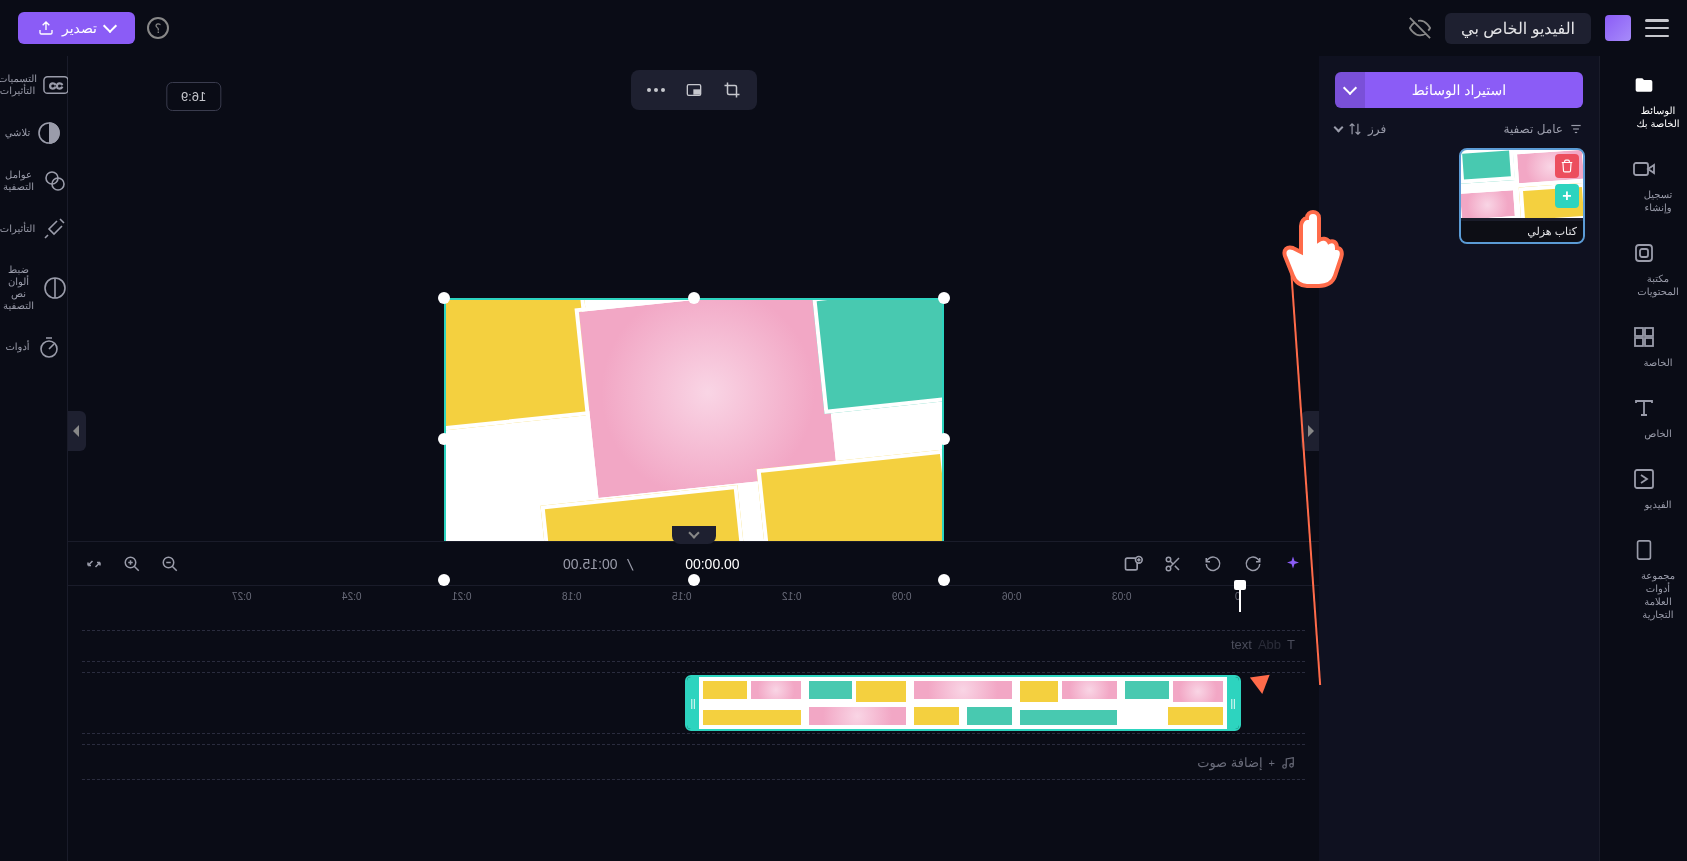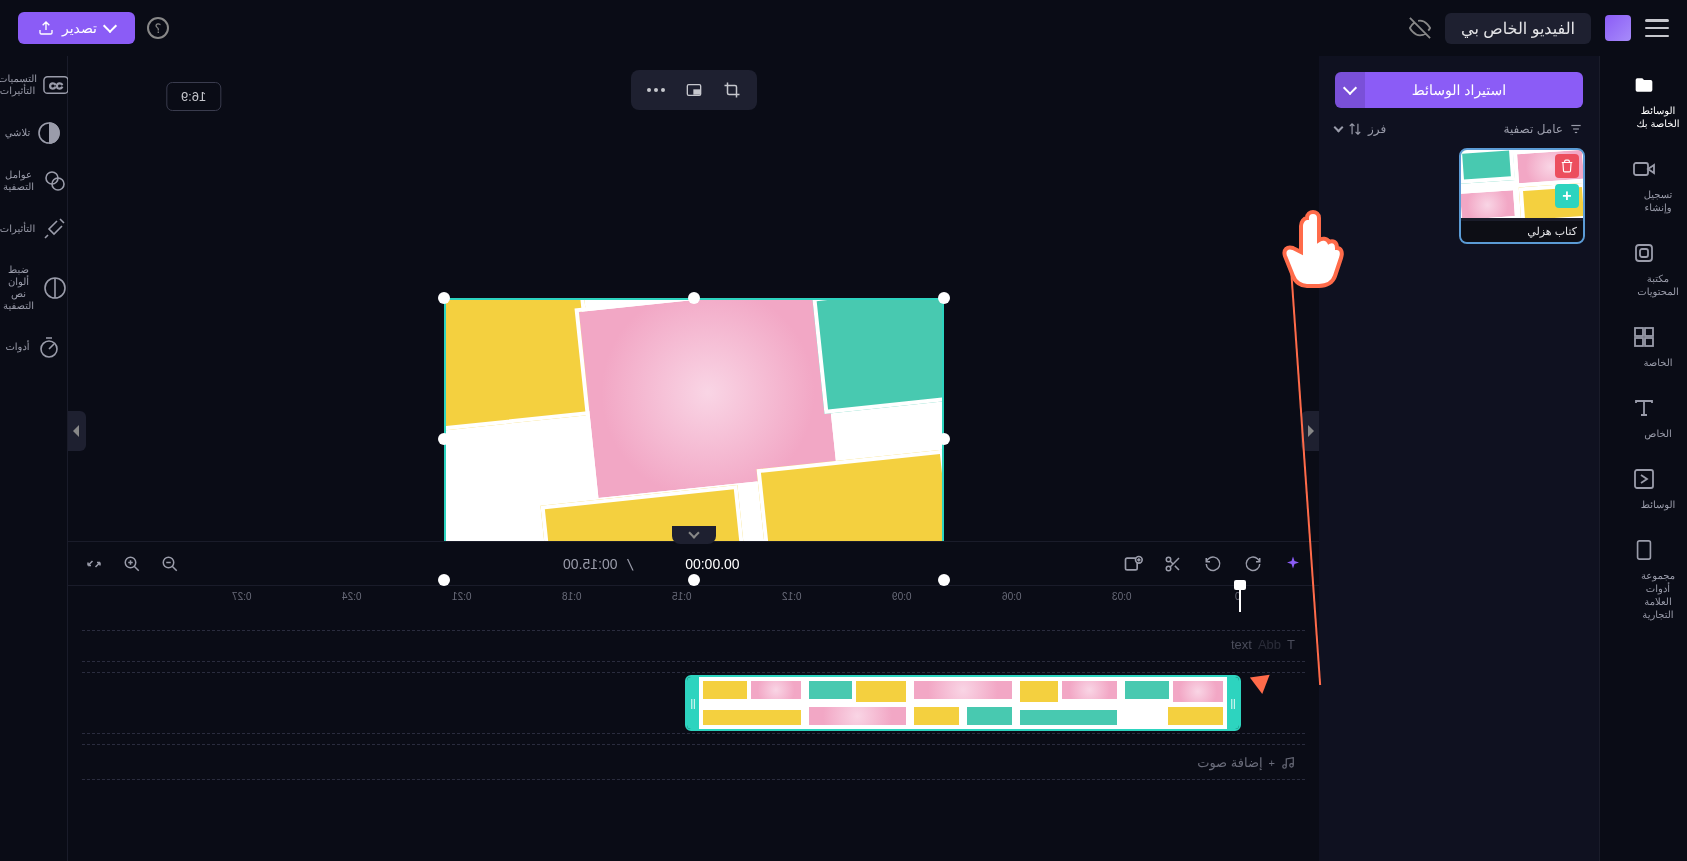--- a/index.html
+++ b/index.html
@@ -191,21 +191,21 @@
         </div>
       <div class="nav-label">الخاص</div>
     </div>
     <div class="nav-item">
       <div class="nav-icon">
           <svg width="24" height="24" viewBox="0 0 24 24" fill="none" stroke="currentColor" stroke-width="1.8">
             <rect x="3" y="3" width="18" height="18" rx="2"></rect>
             <path d="M9 8l6 4-6 4"></path>
           </svg>
         </div>
-      <div class="nav-label">الوسائط</div>
+      <div class="nav-label">الفيديو</div>
     </div>
     <div class="nav-item">
       <div class="nav-icon">
           <svg width="22" height="22" viewBox="0 0 24 24" fill="none" stroke="currentColor" stroke-width="1.8">
             <rect x="5" y="2" width="14" height="20" rx="2"></rect>
           </svg>
         </div>
       <div class="nav-label">مجموعة أدوات العلامة التجارية</div>
     </div>
   </div>

